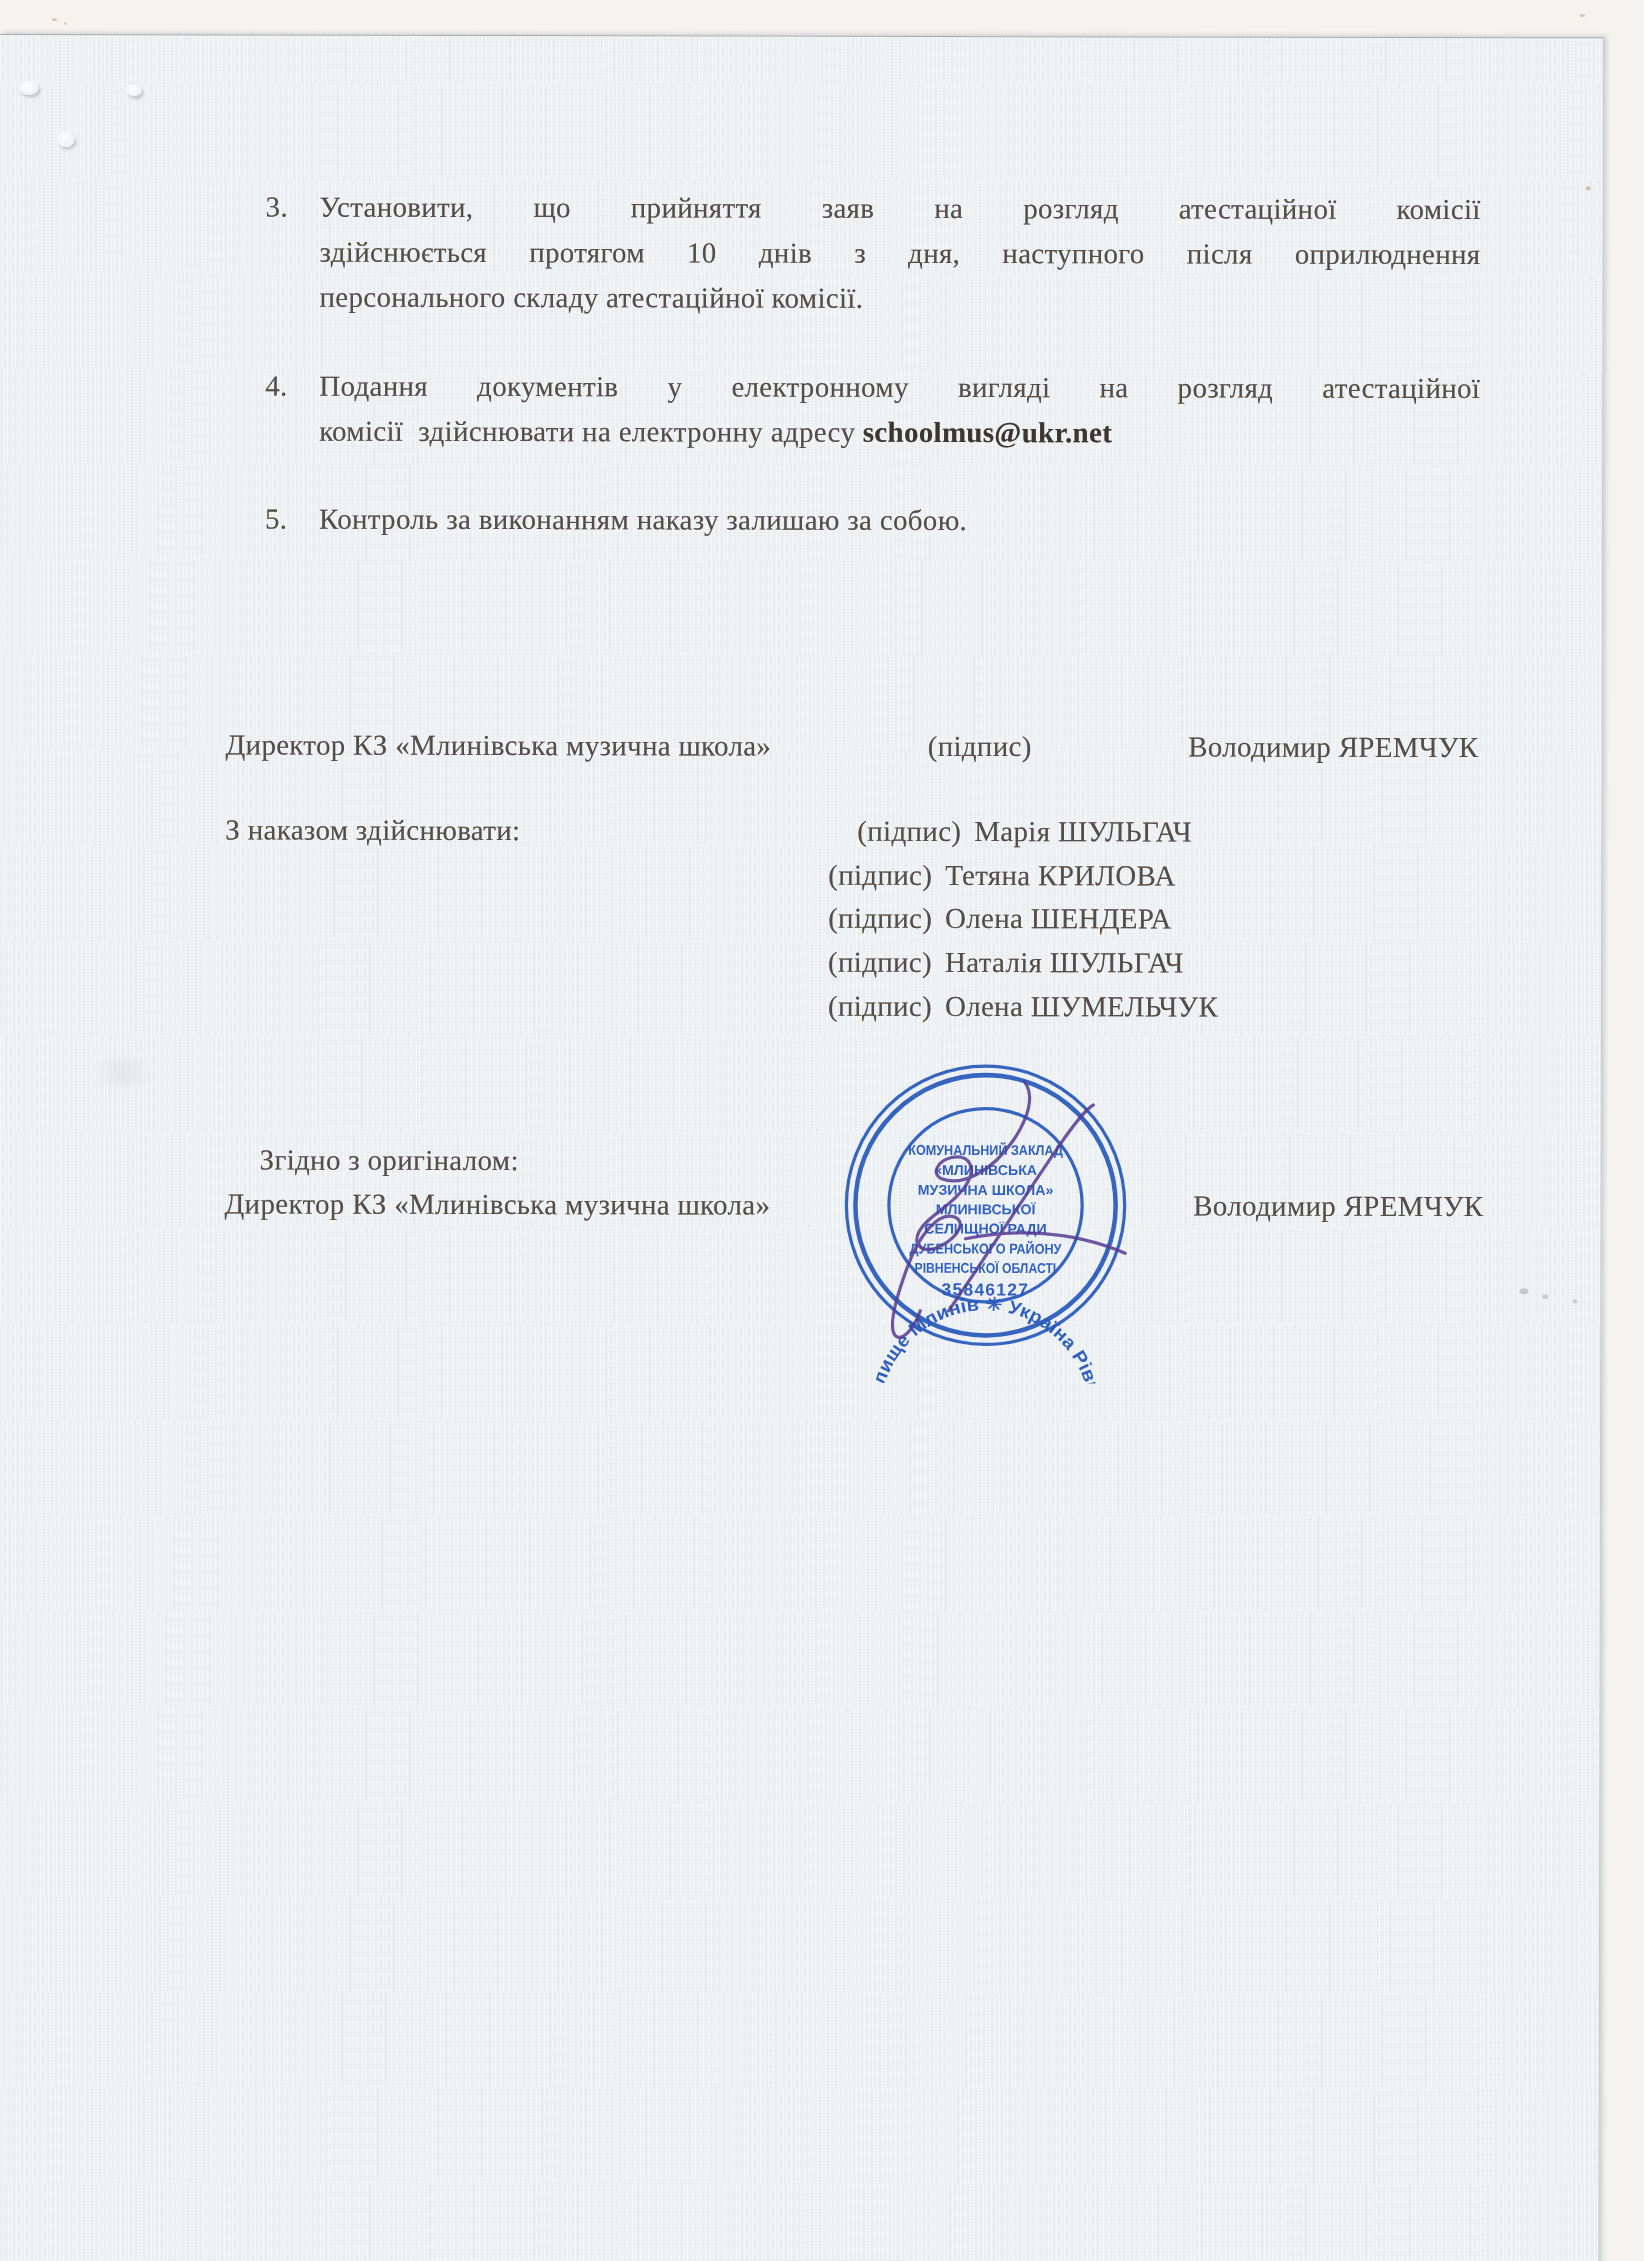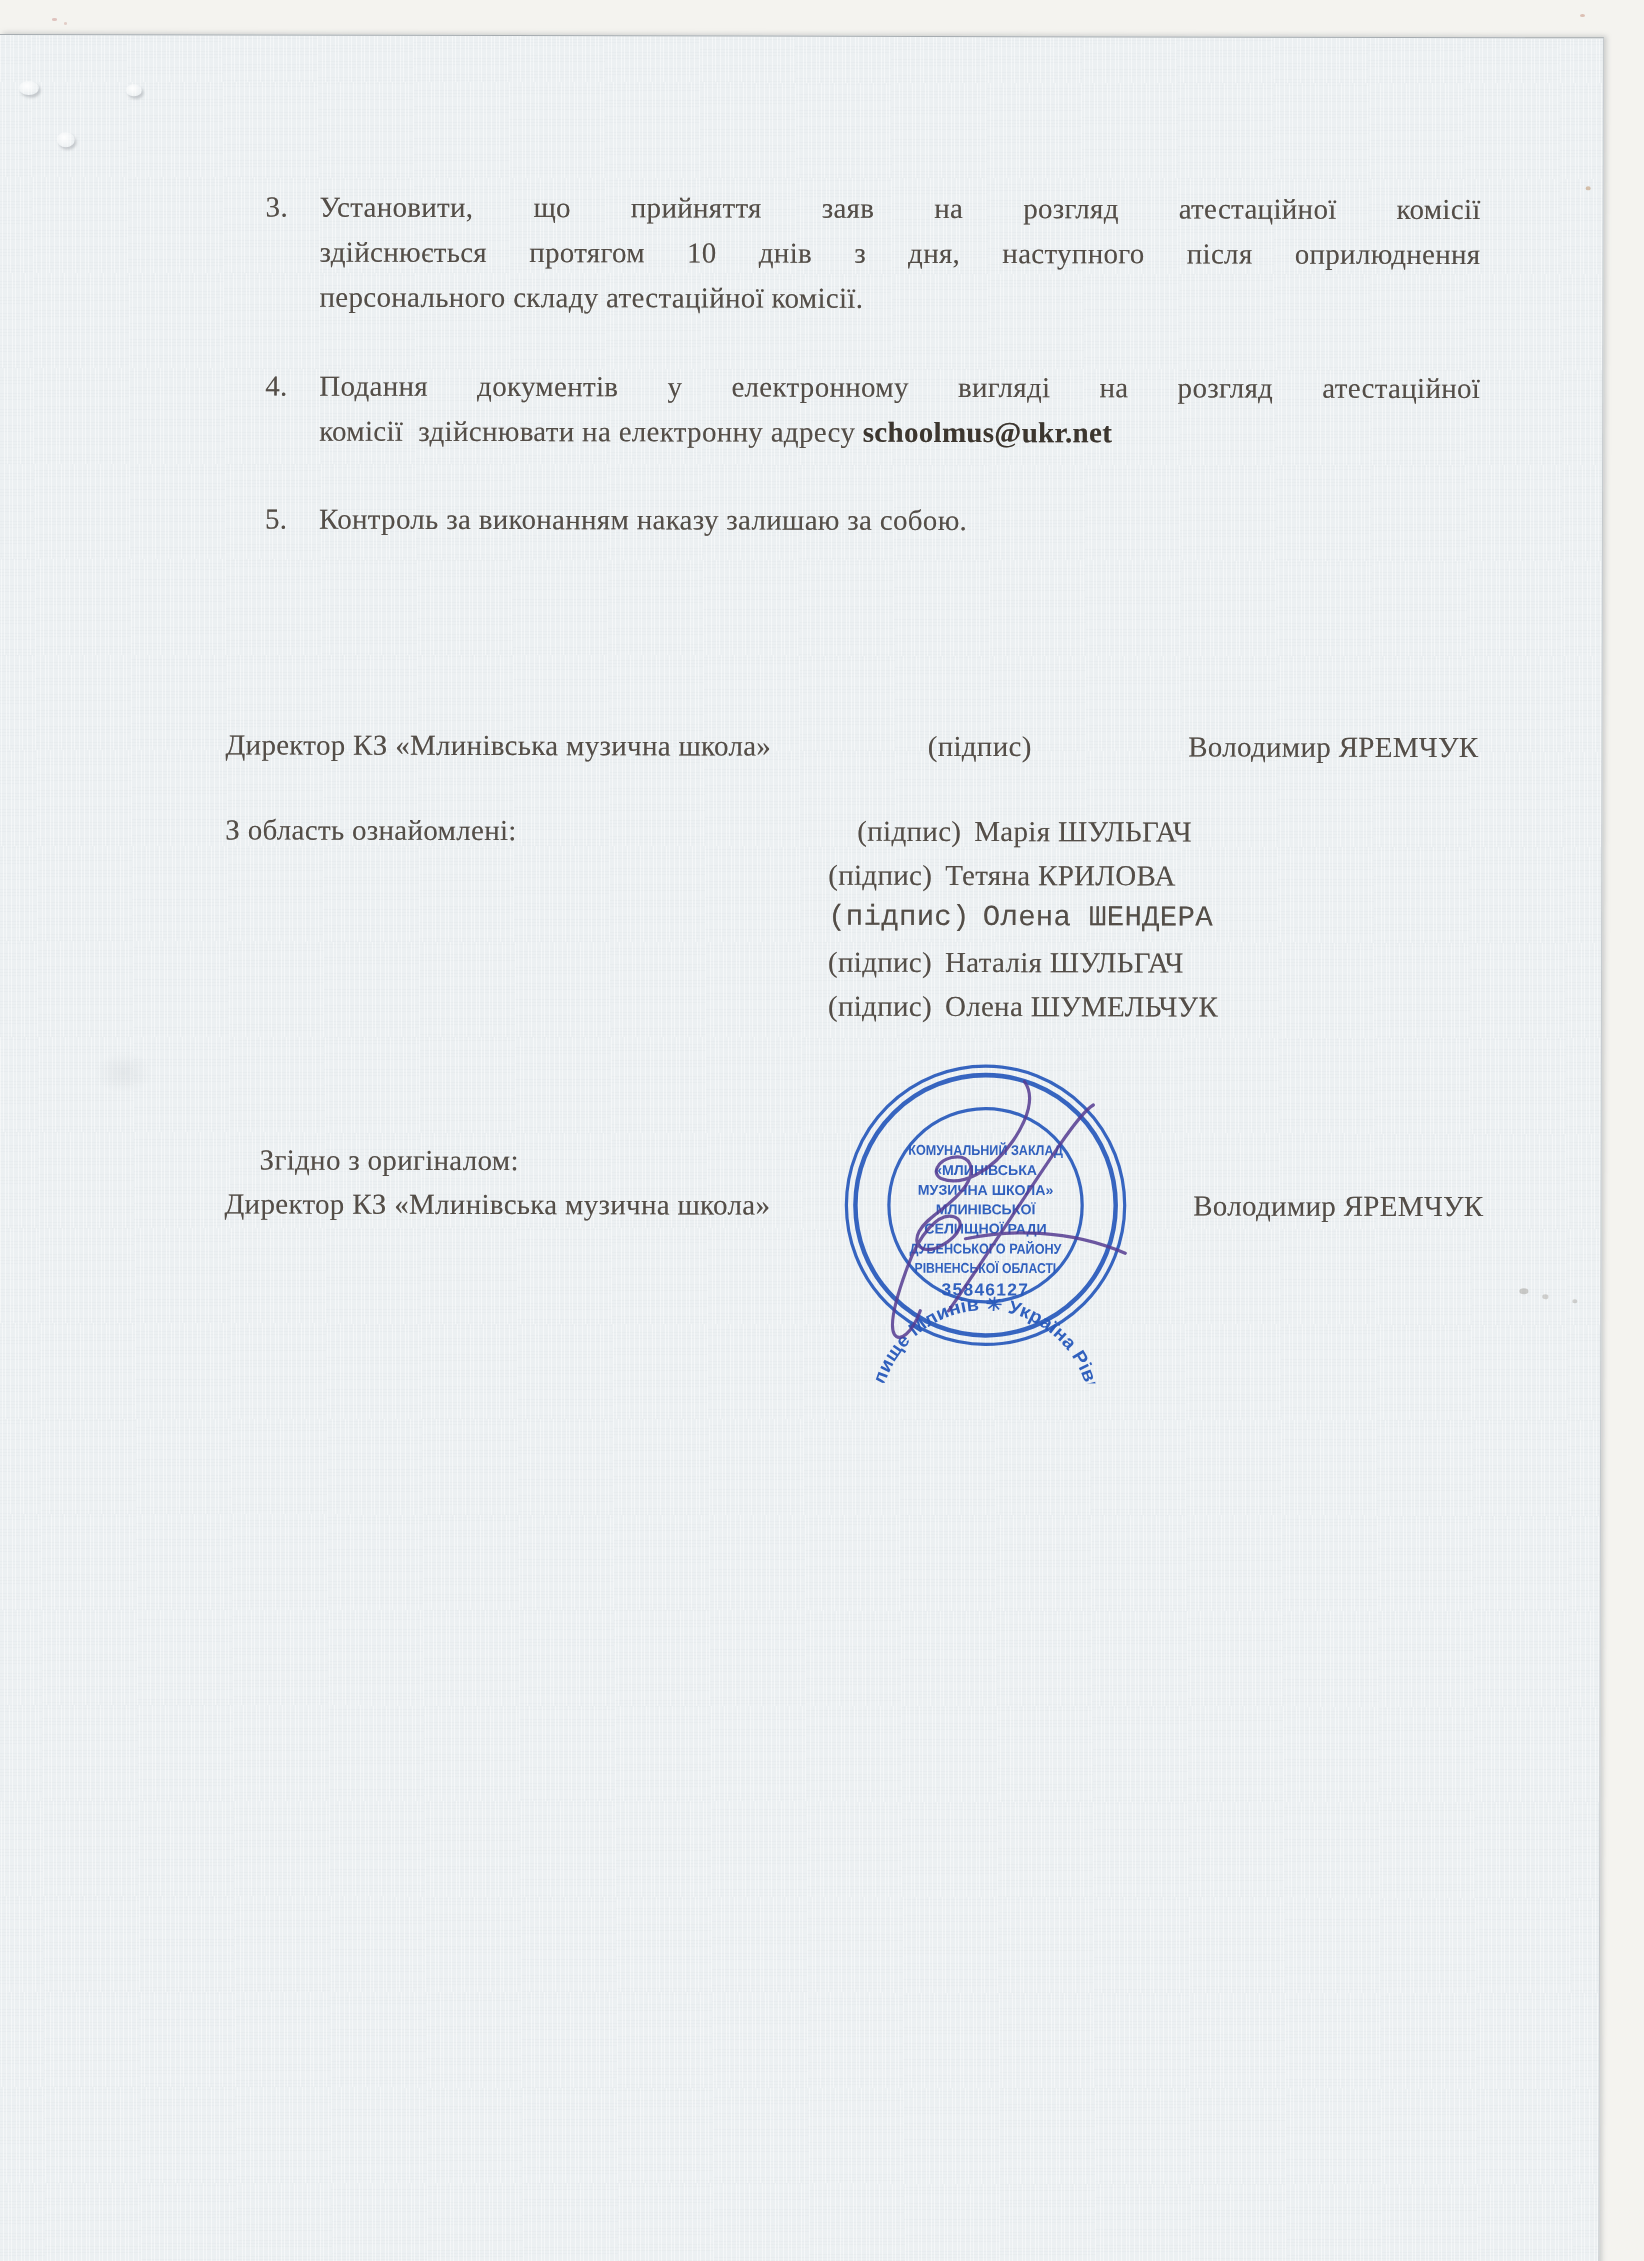--- a/index.html
+++ b/index.html
@@ -88,29 +88,29 @@
     <span class="num">5.</span>
     <div class="nl">Контроль за виконанням наказу залишаю за собою.</div>
   </div>
 
   <div class="txt dline" style="left:227px;top:691px;width:1253px;">
     <span>Директор КЗ «Млинівська музична школа»</span>
     <span>(підпис)</span>
     <span>Володимир ЯРЕМЧУК</span>
   </div>
 
-  <div class="txt arow" style="left:227px;top:776px;">З область ознайомлені:</div>
+  <div class="txt arow" style="left:227px;top:776px;">З наказом здійснювати:</div>
 
   <div class="txt arow" style="left:859px;top:776px;">
     <span class="sign">(підпис)</span><span>Марія ШУЛЬГАЧ</span>
   </div>
   <div class="txt arow" style="left:830px;top:820px;font-family:Liberation Serif, serif;">
     <span class="sign">(підпис)</span><span>Тетяна КРИЛОВА</span>
   </div>
-  <div class="txt arow" style="left:830px;top:863px;font-family:Liberation Mono, monospace;">
+  <div class="txt arow" style="left:830px;top:863px;">
     <span class="sign">(підпис)</span><span>Олена ШЕНДЕРА</span>
   </div>
   <div class="txt arow" style="left:830px;top:907px;">
     <span class="sign">(підпис)</span><span>Наталія ШУЛЬГАЧ</span>
   </div>
   <div class="txt arow" style="left:830px;top:951px;">
     <span class="sign">(підпис)</span><span>Олена ШУМЕЛЬЧУК</span>
   </div>
 
   <div class="txt arow" style="left:227px;top:1106px;margin-left:35px;">Згідно з оригіналом:</div>

